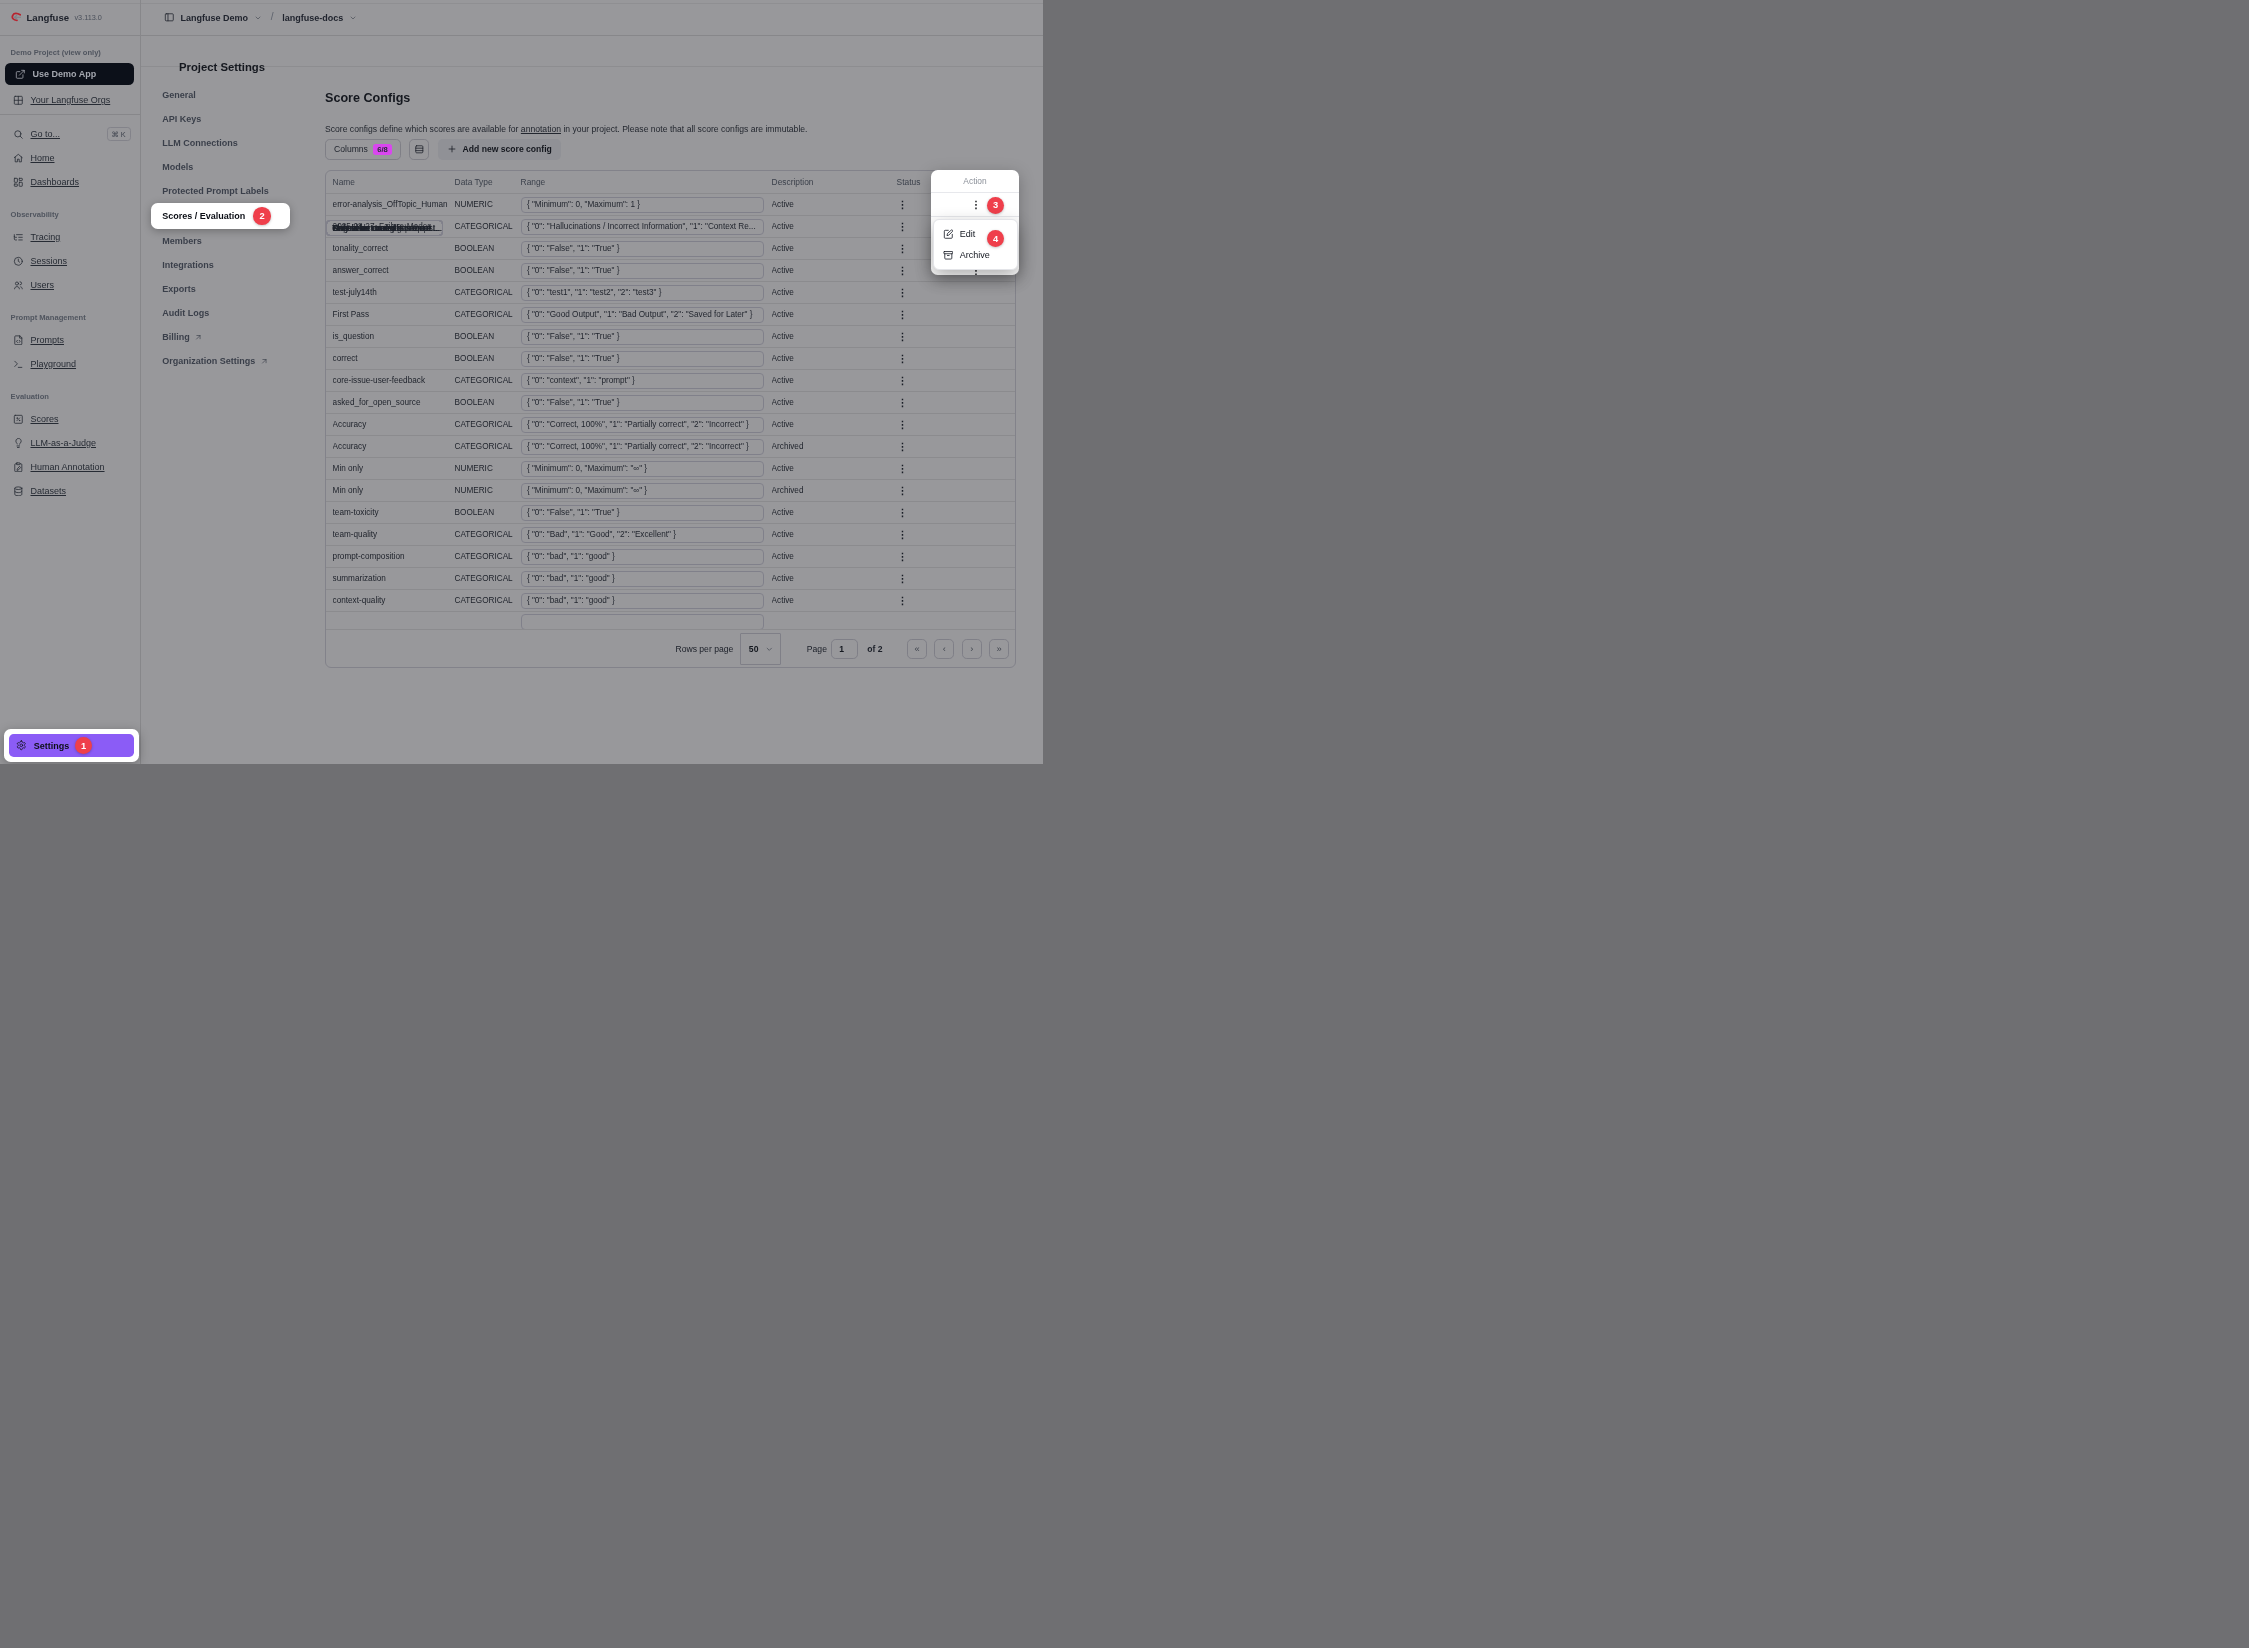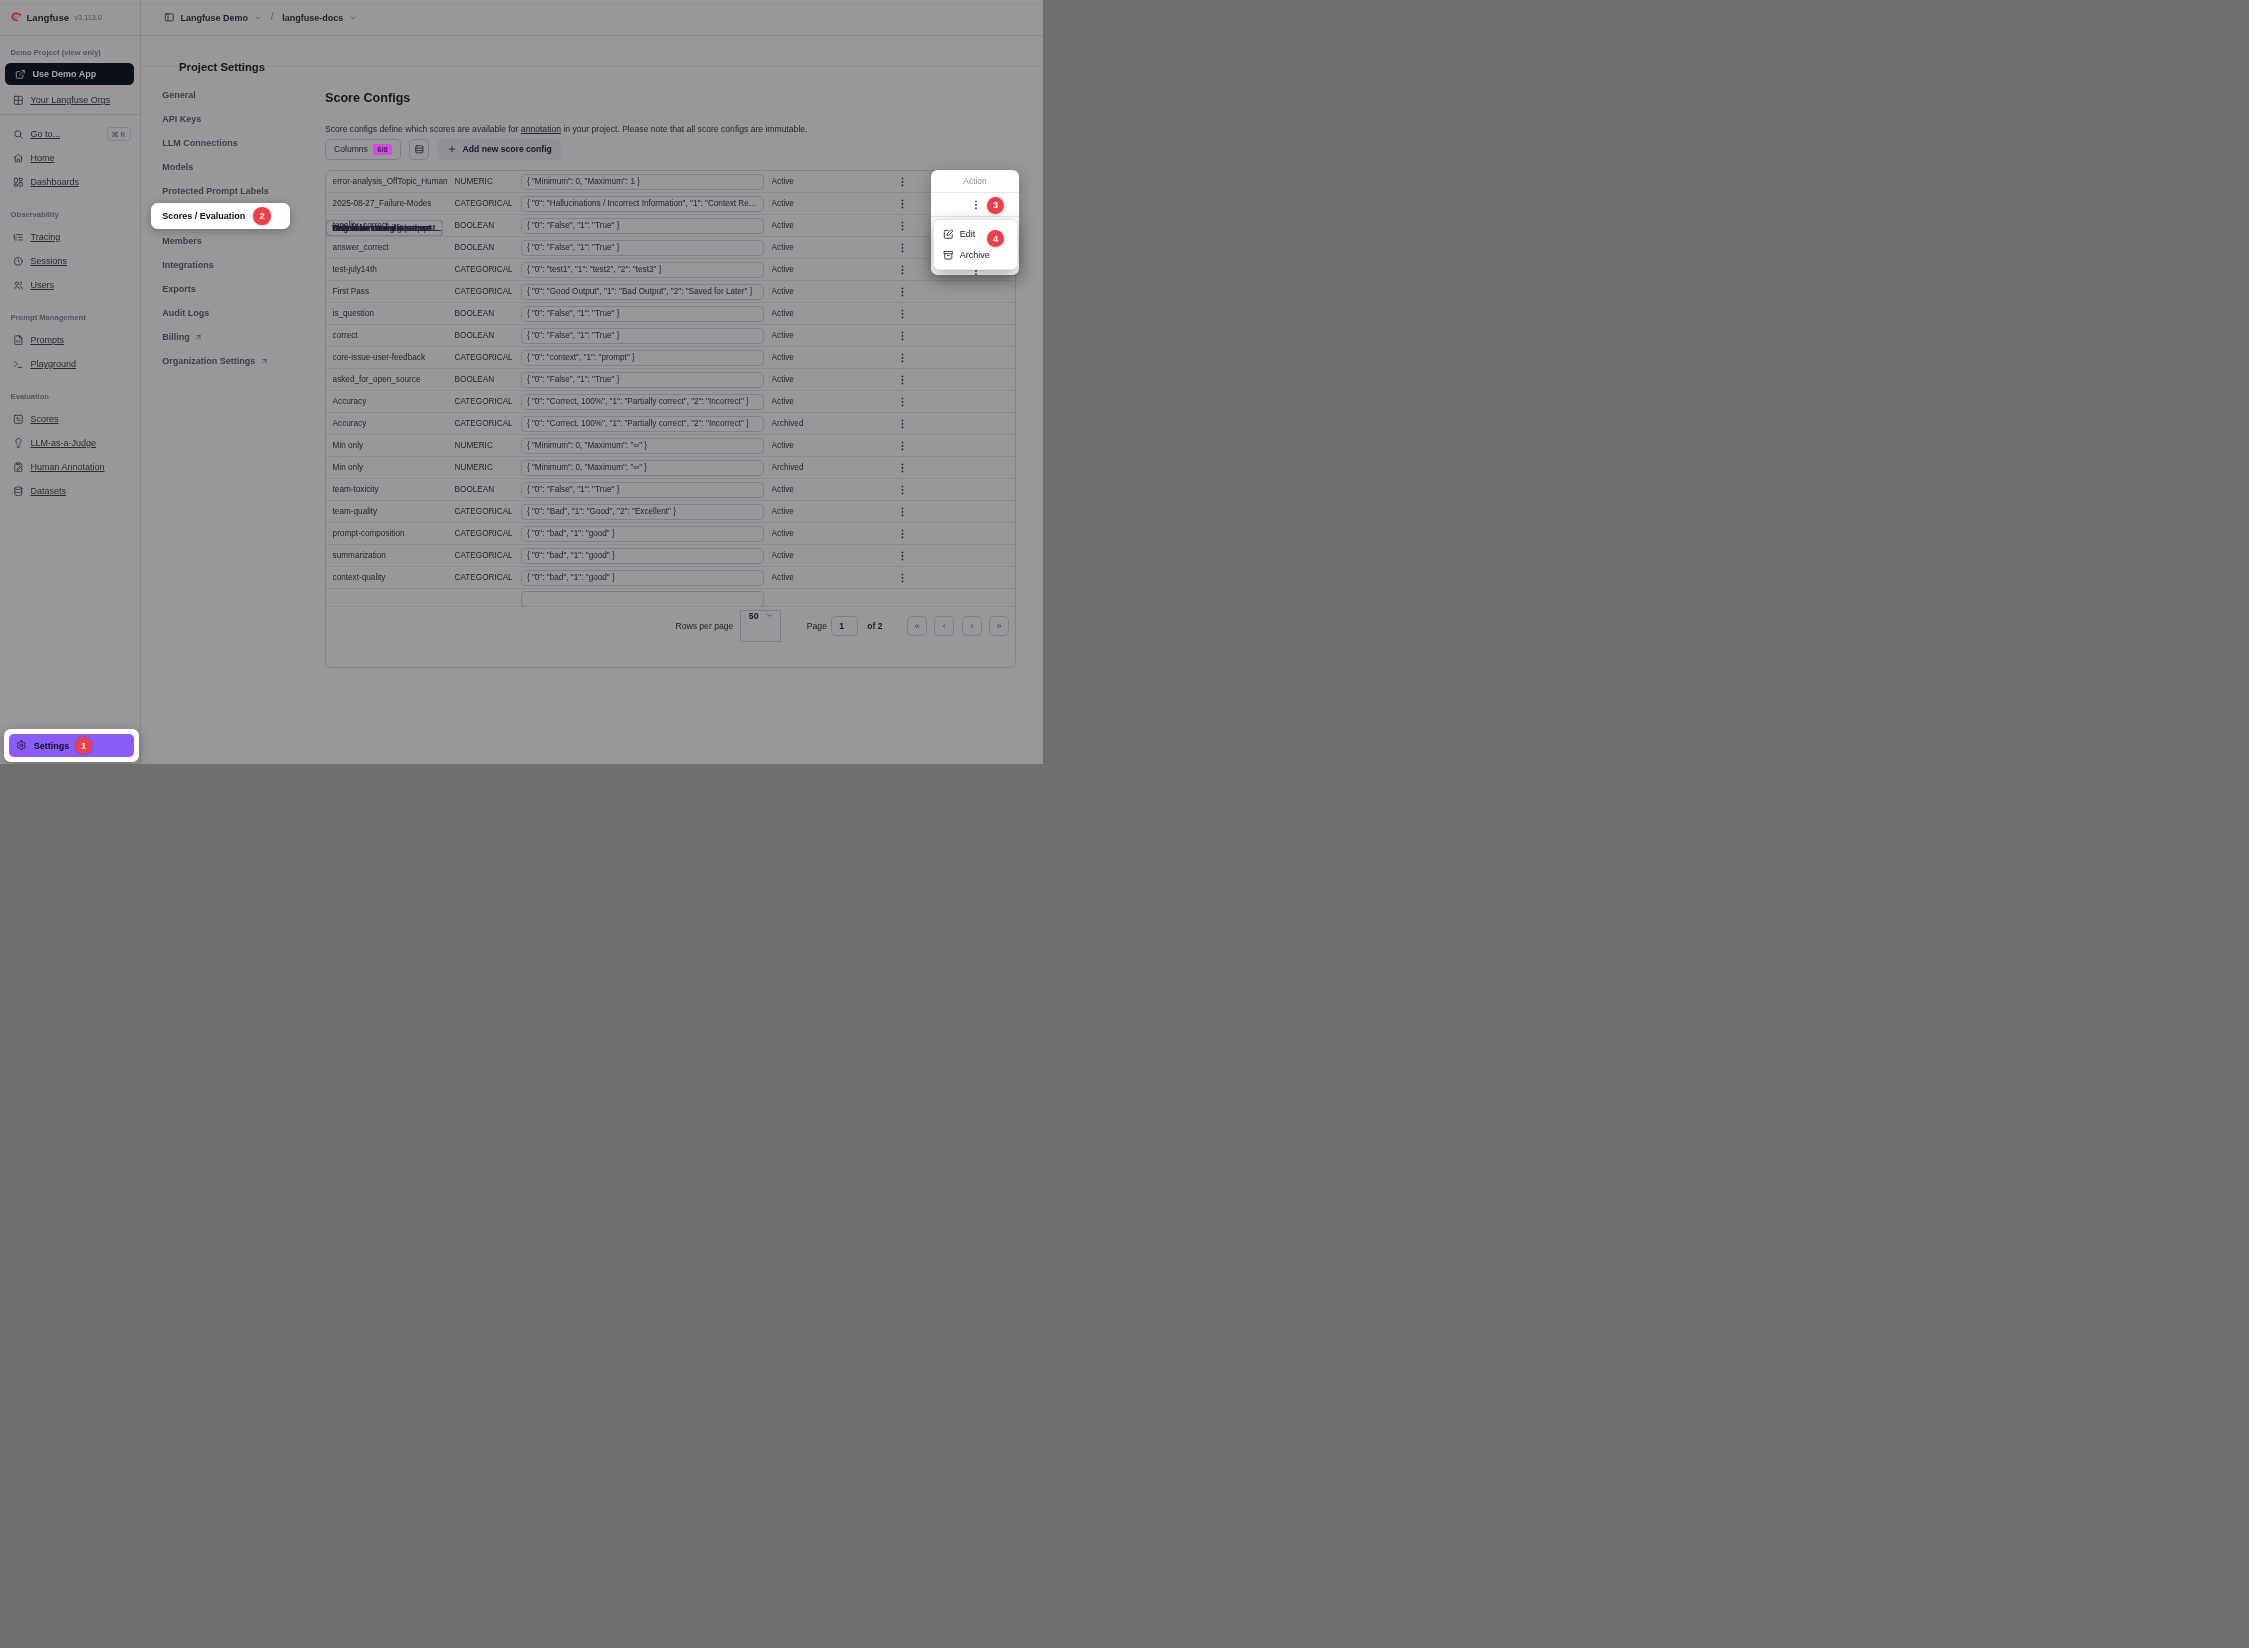--- a/index.html
+++ b/index.html
@@ -82,21 +82,21 @@
   .td{font-size:8.2px;color:#1d212a;white-space:nowrap;overflow:hidden;}
   .td.name{padding-right:6.6px;}
   .valbox{display:inline-flex;align-items:center;height:16px;border:0.7px solid #80808a;border-radius:4px;padding:0 5.3px;
     font-size:8.2px;color:#1f232c;white-space:nowrap;overflow:hidden;max-width:100%;}
   .td.range .valbox{width:243px;}
   .td.desc .valbox{width:117px;}
   .kebab{display:inline-block;width:12px;text-align:center;font-size:10px;font-weight:700;color:#191d26;cursor:pointer;line-height:1;}
   .td.action{overflow:visible;}
   .tfoot{height:39px;border-top:0.7px solid #8b8b8e;display:flex;align-items:center;justify-content:flex-end;padding-right:6px;font-size:8.6px;color:#1b1f28;}
   .pg-label{font-weight:500;}
-  .pg-select{margin:0 26px 0 6.6px;width:41px;height:32px;border:0.7px solid #7f7f87;border-radius:1px;display:inline-flex;align-items:flex-start;justify-content:space-between;padding:0 6px 0 8px;cursor:pointer;color:#14181f;font-weight:600;}
+  .pg-select{margin:0 26px 0 6.6px;width:41px;height:32px;border:0.7px solid #7f7f87;border-radius:1px;display:inline-flex;align-items:center;justify-content:space-between;padding:0 6px 0 8px;cursor:pointer;color:#14181f;font-weight:600;}
   .pg-select .chev svg{width:8.6px;height:8.6px;}
   .pg-input{margin:0 9.3px 0 4px;width:27px;height:20px;border:0.7px solid #7f7f87;border-radius:4.7px;display:inline-flex;align-items:center;padding-left:7.3px;color:#14181f;font-weight:600;}
   .pg-of{margin-right:24.6px;font-weight:600;}
   .pg-btns{display:flex;gap:7.3px;}
   .pg-btn{width:20px;height:20px;border:0.7px solid #7f7f87;background:transparent;border-radius:4.7px;color:#3f444e;font-size:9.3px;
     display:inline-flex;align-items:center;justify-content:center;cursor:pointer;font-family:inherit;}
 
   
   .action-spot{position:absolute;left:931px;top:170px;width:88px;height:105px;background:#fff;border-radius:6.6px;overflow:hidden;
     box-shadow:0 4px 16px rgba(0,0,0,.26);z-index:10;}
@@ -408,20 +408,28 @@
             <svg viewBox="0 0 24 24" fill="none" stroke="currentColor" stroke-width="1.8" stroke-linecap="round" stroke-linejoin="round">
               <path d="M12 5v14"></path>
               <path d="M5 12h14"></path>
             </svg>
           </span>
         <span>Add new score config</span>
       </button>
     </div>
 
     <div class="table-card">
+      <div class="grid-row thead">
+        <div class="th">Name</div>
+        <div class="th">Data Type</div>
+        <div class="th">Range</div>
+        <div class="th">Description</div>
+        <div class="th">Status</div>
+        <div class="th"></div>
+      </div>
       <div class="tbody">
 
       <div class="grid-row tr">
             <div class="td name">error-analysis_OffTopic_Human</div>
             <div class="td type">NUMERIC</div>
             <div class="td range"><span class="valbox">{ "Minimum": 0, "Maximum": 1 }</span></div>
             <div class="td desc"><span class="valbox">Here is an example prompt I...</span></div>
             <div class="td status">Active</div>
             <div class="td action"><span class="kebab">⋮</span></div>
           </div>

